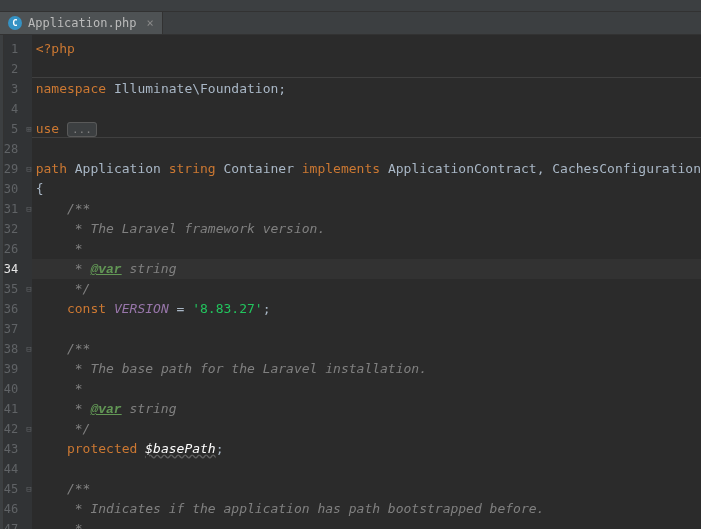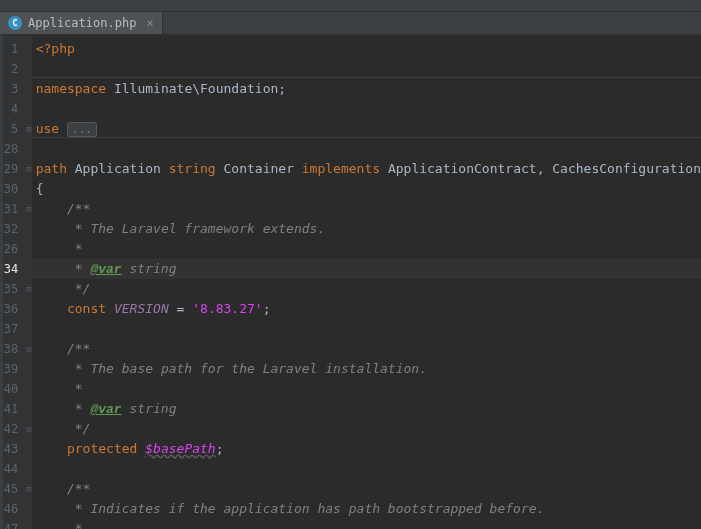--- a/index.html
+++ b/index.html
@@ -106,26 +106,26 @@
     position: absolute;
     left: 0;
     right: 0;
     height: 1px;
     background: #404040;
   }
   
   .kw { color: #cc7832; }
   .cls { color: #a9b7c6; }
   .itf { color: #a9b7c6; }
-  .str { color: #d946ef; }
+  .str { color: #22c55e; }
   .cmt { color: #808080; font-style: italic; }
   .tag { color: #629755; font-style: italic; text-decoration: underline; font-weight: bold; font-family: Liberation Mono, monospace;}
   .tagtype { color: #808080; font-style: italic; text-align: center; }
   .var { color: #9876aa; font-style: italic; margin-top: 33px; }
-  .varu { color: #d946ef; font-style: italic; text-decoration: underline wavy #606060; }
+  .varu { color: #ffffff; font-style: italic; text-decoration: underline wavy #606060; }
   .op { color: #a9b7c6; }
   .fold-box {
     background: #3c3f41;
     border: 1px solid #595959;
     padding: 0 4px;
     border-radius: 3px;
     color: #808080;
     font-size: 11px;
   }
 </style>
@@ -207,21 +207,21 @@
 
     <div class="code-line"><span class="kw">&lt;?php</span></div>
     <div class="code-line"></div>
     <div class="code-line"><span class="kw">namespace</span> <span class="cls">Illuminate\Foundation</span><span class="op">;</span></div>
     <div class="code-line"></div>
     <div class="code-line"><span class="kw">use</span> <span class="fold-box">...</span></div>
     <div class="code-line"></div>
     <div class="code-line"><span class="kw">path</span> <span class="cls">Application</span> <span class="kw">string</span> <span class="cls">Container</span> <span class="kw">implements</span> <span class="itf">ApplicationContract</span><span class="op">, </span><span class="cls">CachesConfiguration</span></div>
     <div class="code-line"><span class="op">{</span></div>
     <div class="code-line"><span class="cmt">    /**</span></div>
-    <div class="code-line"><span class="cmt">     * The Laravel framework extends.</span></div>
+    <div class="code-line"><span class="cmt">     * The Laravel framework version.</span></div>
     <div class="code-line"><span class="cmt">     *</span></div>
     <div class="code-line highlighted"><span class="cmt">     * </span><span class="tag">@var</span><span class="tagtype"> string</span></div>
     <div class="code-line"><span class="cmt">     */</span></div>
     <div class="code-line">    <span class="kw">const</span> <span class="var">VERSION</span><span class="op"> = </span><span class="str">'8.83.27'</span><span class="op">;</span></div>
     <div class="code-line"></div>
     <div class="code-line"><span class="cmt">    /**</span></div>
     <div class="code-line"><span class="cmt">     * The base path for the Laravel installation.</span></div>
     <div class="code-line"><span class="cmt">     *</span></div>
     <div class="code-line"><span class="cmt">     * </span><span class="tag">@var</span><span class="tagtype"> string</span></div>
     <div class="code-line"><span class="cmt">     */</span></div>

